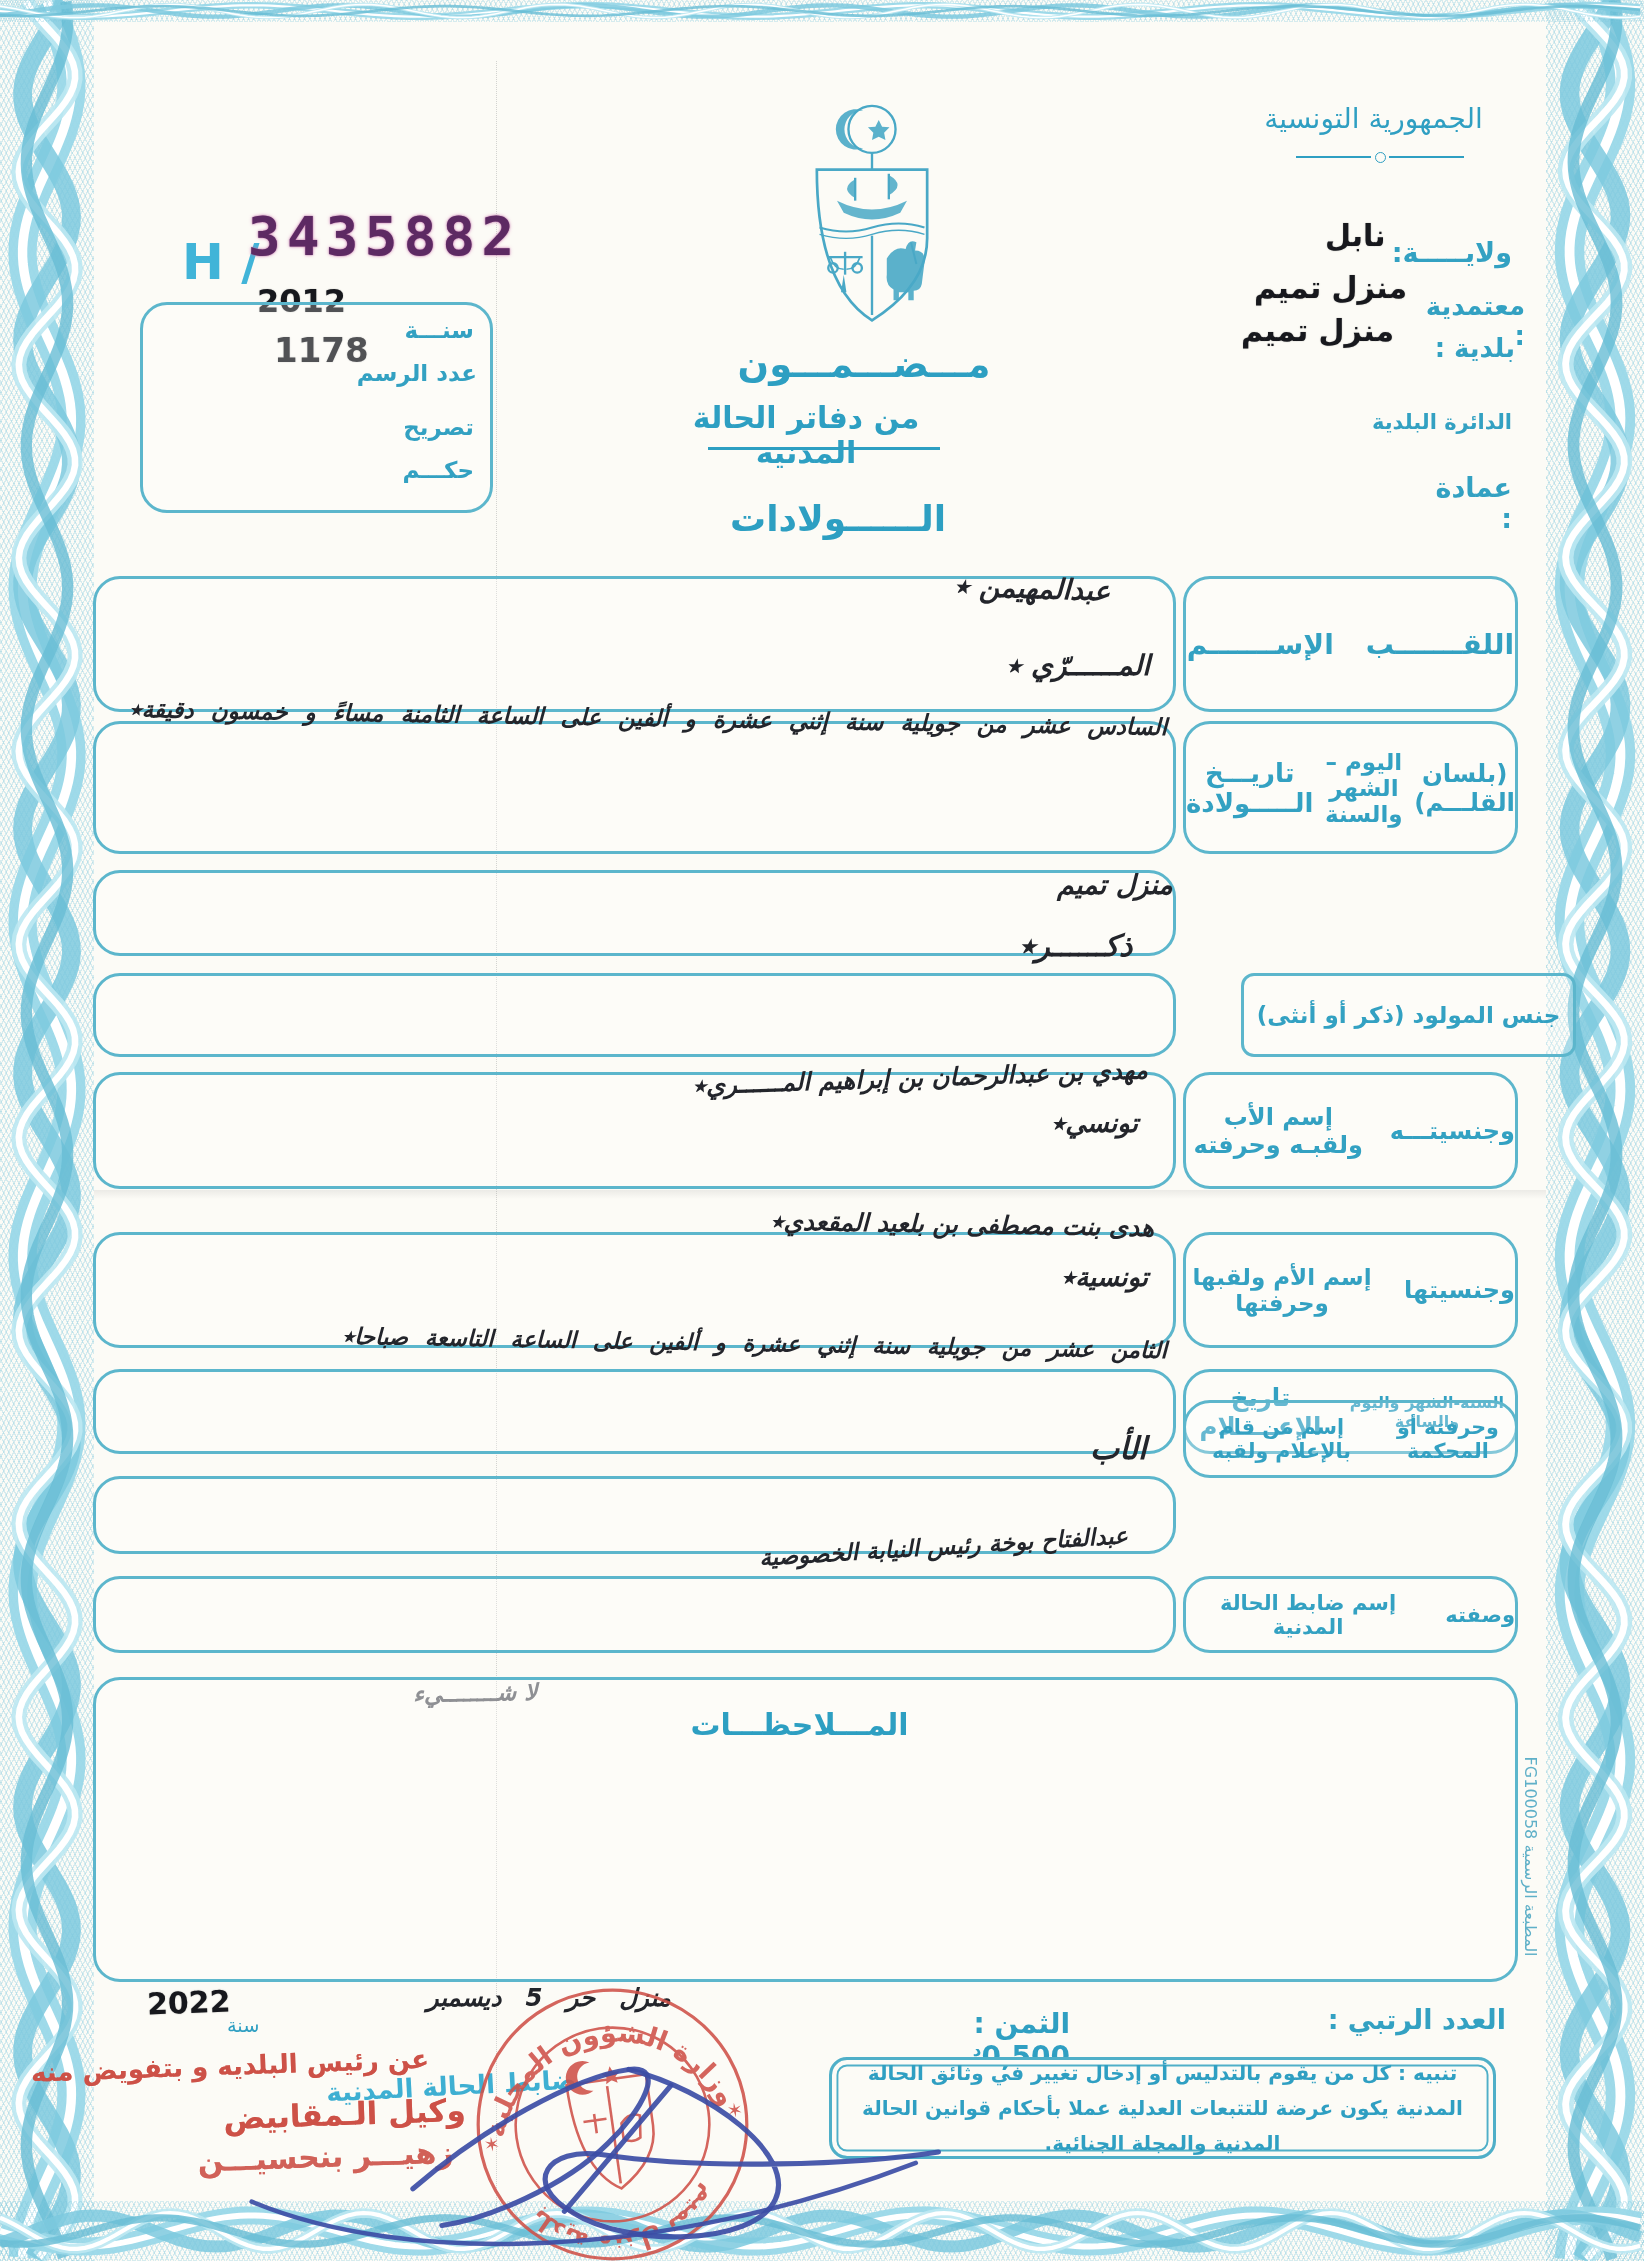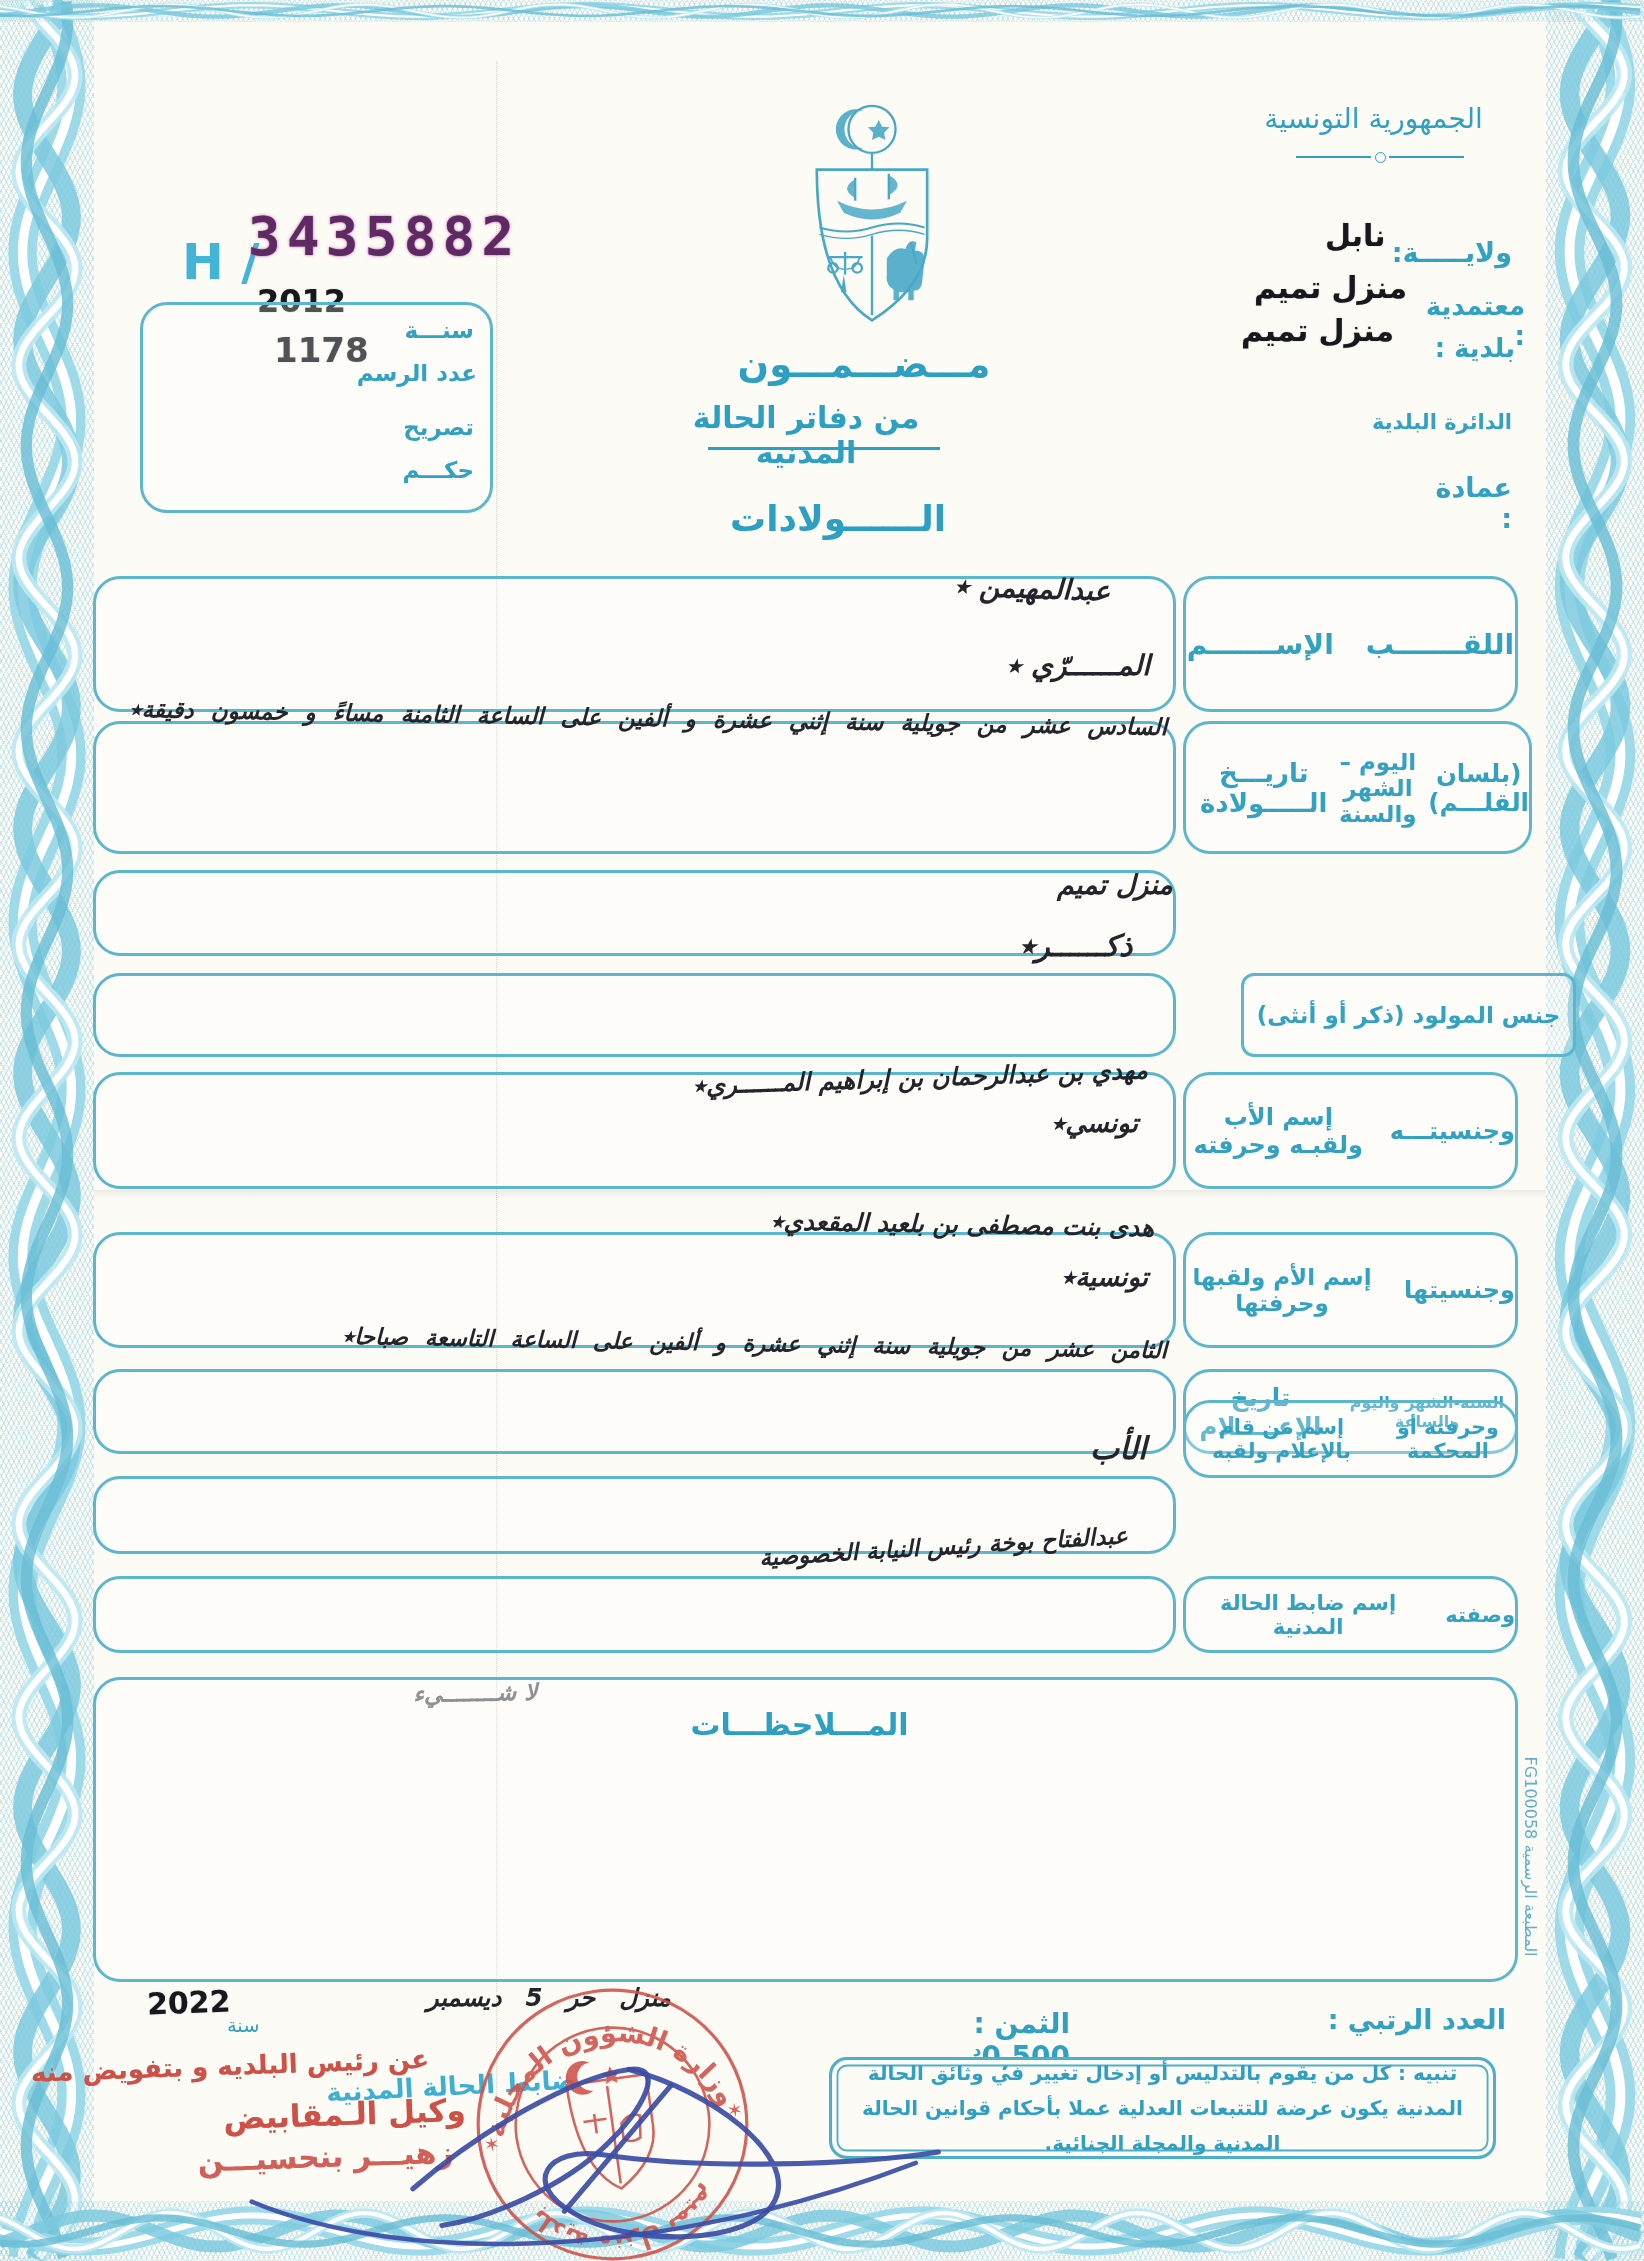--- a/index.html
+++ b/index.html
@@ -145,21 +145,21 @@
   <div class="box" style="left:93px;top:1072px;width:1077px;height:111px;"></div>
   <div class="box" style="left:93px;top:1232px;width:1077px;height:110px;"></div>
   <div class="box" style="left:93px;top:1369px;width:1077px;height:79px;"></div>
   <div class="box" style="left:93px;top:1476px;width:1077px;height:72px;"></div>
   <div class="box" style="left:93px;top:1576px;width:1077px;height:71px;"></div>
 
   <div class="box lblbox" style="left:1183px;top:576px;width:329px;height:130px;gap:32px;">
     <div class="lbl ar" style="font-size:28px;">الإســـــــم</div>
     <div class="lbl ar" style="font-size:28px;">اللقـــــــب</div>
   </div>
-  <div class="box lblbox" style="left:1183px;top:721px;width:329px;height:127px;gap:5.2px;padding-left:14px;">
+  <div class="box lblbox" style="left:1183px;top:721px;width:329px;height:127px;gap:5.2px;">
     <div class="lbl ar" style="font-size:26px;">تاريـــخ الـــــولادة</div>
     <div class="lbl ar" style="font-size:23px;">اليوم – الشهر والسنة</div>
     <div class="lbl ar" style="font-size:24.5px;">(بلسان القلـــم)</div>
   </div>
   <div class="box lblbox" style="left:1241px;top:973px;width:329px;height:78px;border-radius:13px;">
     <div class="lbl ar" style="font-size:23px;">جنس المولود (ذكر أو أنثى)</div>
   </div>
   <div class="box lblbox" style="left:1183px;top:1232px;width:329px;height:110px;gap:26px;">
     <div class="lbl ar" style="font-size:23px;">إسم الأم ولقبها وحرفتها</div>
     <div class="lbl ar" style="font-size:24px;">وجنسيتها</div>

